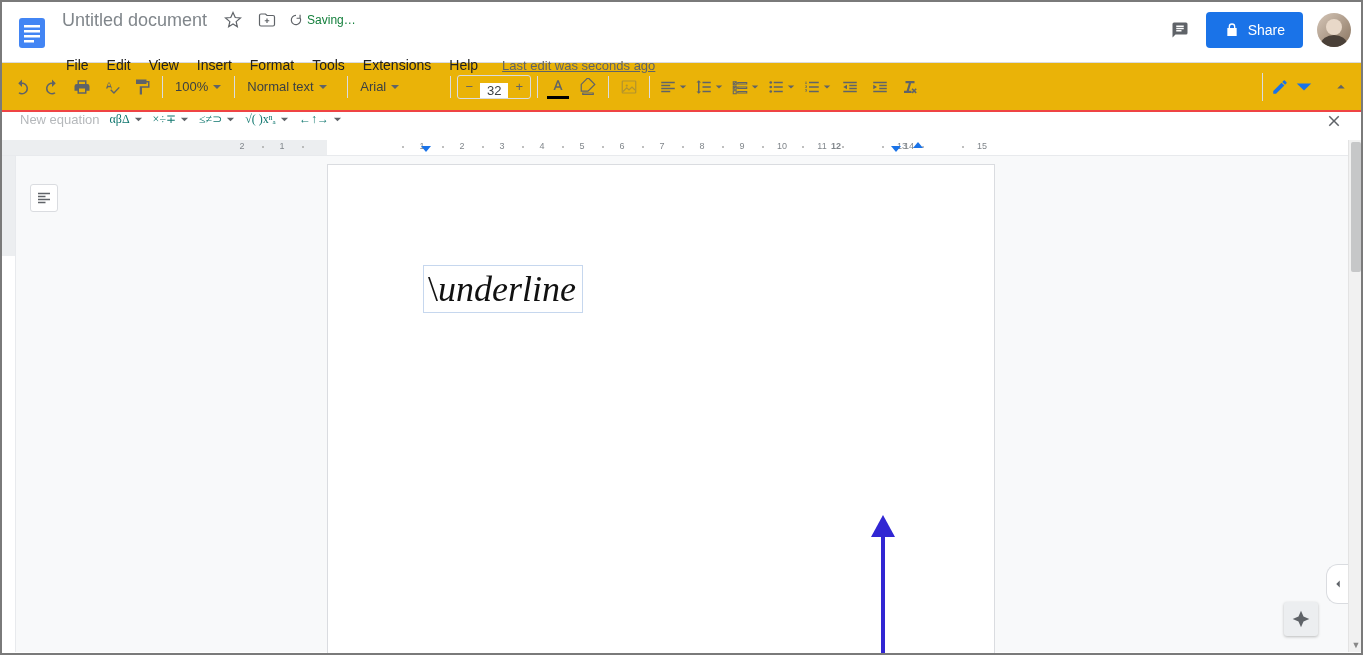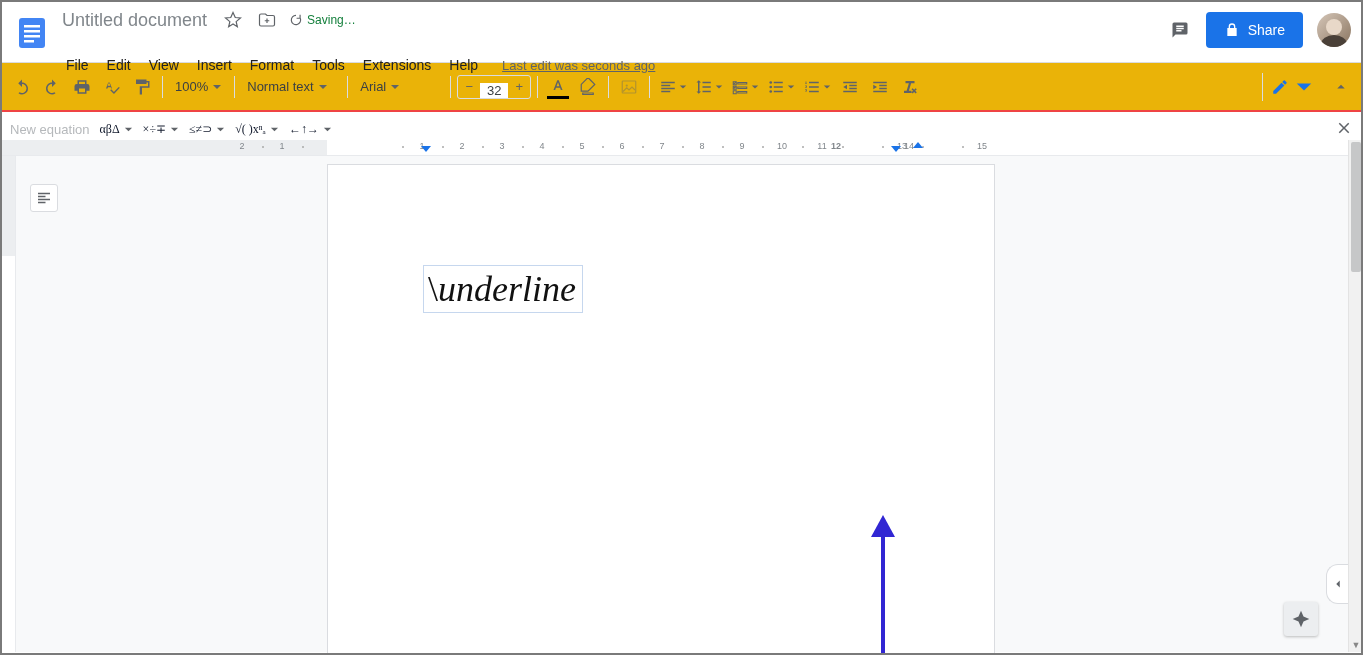--- a/index.html
+++ b/index.html
@@ -55,23 +55,23 @@
   .font-size-box { display:flex; align-items:center; border:1px solid #dadce0; border-radius:3px; height:24px;}
   .fs-btn { width:22px; height:22px; display:flex;align-items:center;justify-content:center; cursor:pointer; color:#5f6368;}
   .fs-input { width:28px; border:none; text-align:center; font-size:13px; outline:none; color:#3c4043;margin-top:7px;}
   .textcolor-btn { position:relative;}
   .textcolor-btn .underline-bar{ position:absolute; left:3px; right:3px; bottom:2px; height:3px; background:#000;}
   .toolbar-right { margin-left:auto; display:flex; align-items:center; gap:6px;}
   .editmode { display:flex; align-items:center; gap:6px; padding:0 8px; height:28px; border-left:1px solid #dadce0; color:#1a73e8;}
   .editmode svg{fill:#1a73e8; width:18px;height:18px;}
   .collapse-up { color:#5f6368;}
   
-  .eqbar { height:36px; border-bottom:1px solid #dadce0; display:flex; align-items:center; padding:0 10px; gap:10px;}
+  .eqbar { height:36px; border-bottom:1px solid #dadce0; display:flex; align-items:flex-start; padding:0 20px; gap:10px;}
   .eqlabel { color:#b5b8bb; font-size:13px;}
-  .eqdrop { display:inline-flex; align-items:center; gap:4px; font-size:12px; color:#0f172a; cursor:pointer; font-family:"Times New Roman",serif;}
+  .eqdrop { display:inline-flex; align-items:center; gap:4px; font-size:12px; color:#0f766e; cursor:pointer; font-family:"Times New Roman",serif;}
   .eqdrop svg{width:9px;height:9px;fill:#5f6368;}
   .eqbar .close { margin-left:auto; color:#5f6368; cursor:pointer;}
   
   .docarea { position:absolute; left:0; right:15px; top:140px; bottom:3px; background:#f8f9fa;}
   .ruler-h { height:16px; background:#fff; border-bottom:1px solid #e8eaed; position:relative; font-size:9px; color:#80868b;}
   .ruler-h .gray-left{ position:absolute; left:0; top:0; bottom:0; width:327px; background:#eceef0;}
   .ruler-ticks { position:absolute; left:327px; right:0; top:0; bottom:0;}
   .ruler-ticks span{ position:absolute; top:1px; transform:translateX(-50%);}
   .margin-marker { position:absolute; top:6px; width:0;height:0; border-left:5px solid transparent; border-right:5px solid transparent;}
   .margin-marker.down{ border-top:6px solid #1a73e8;}

